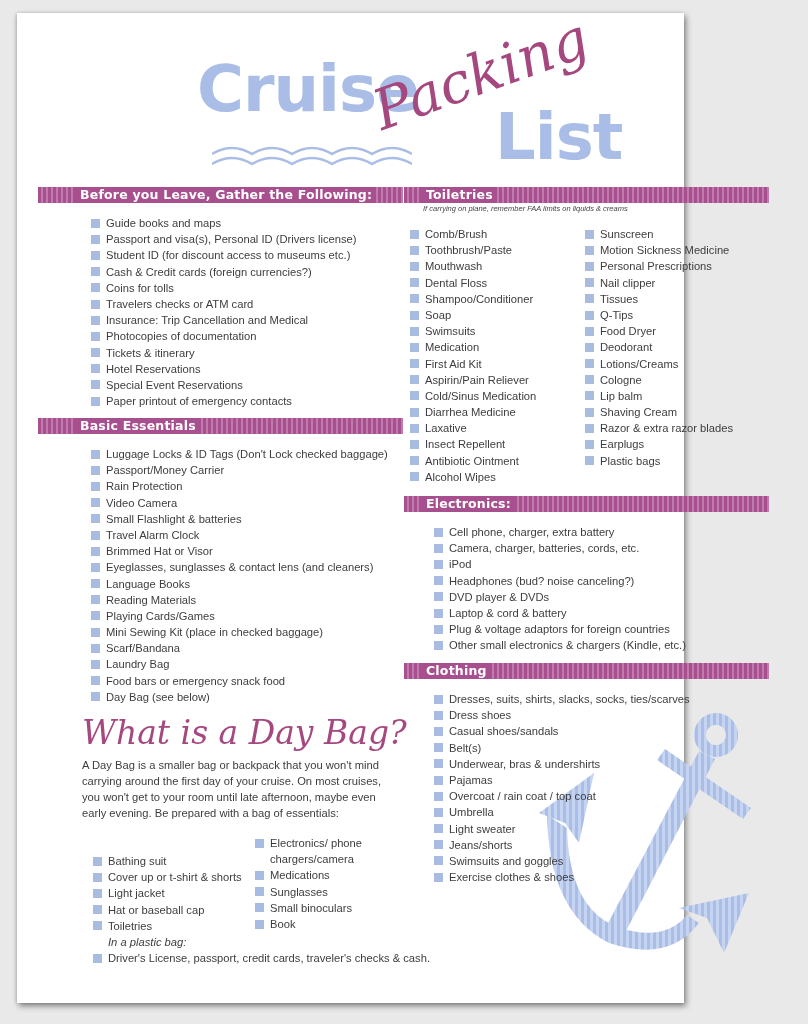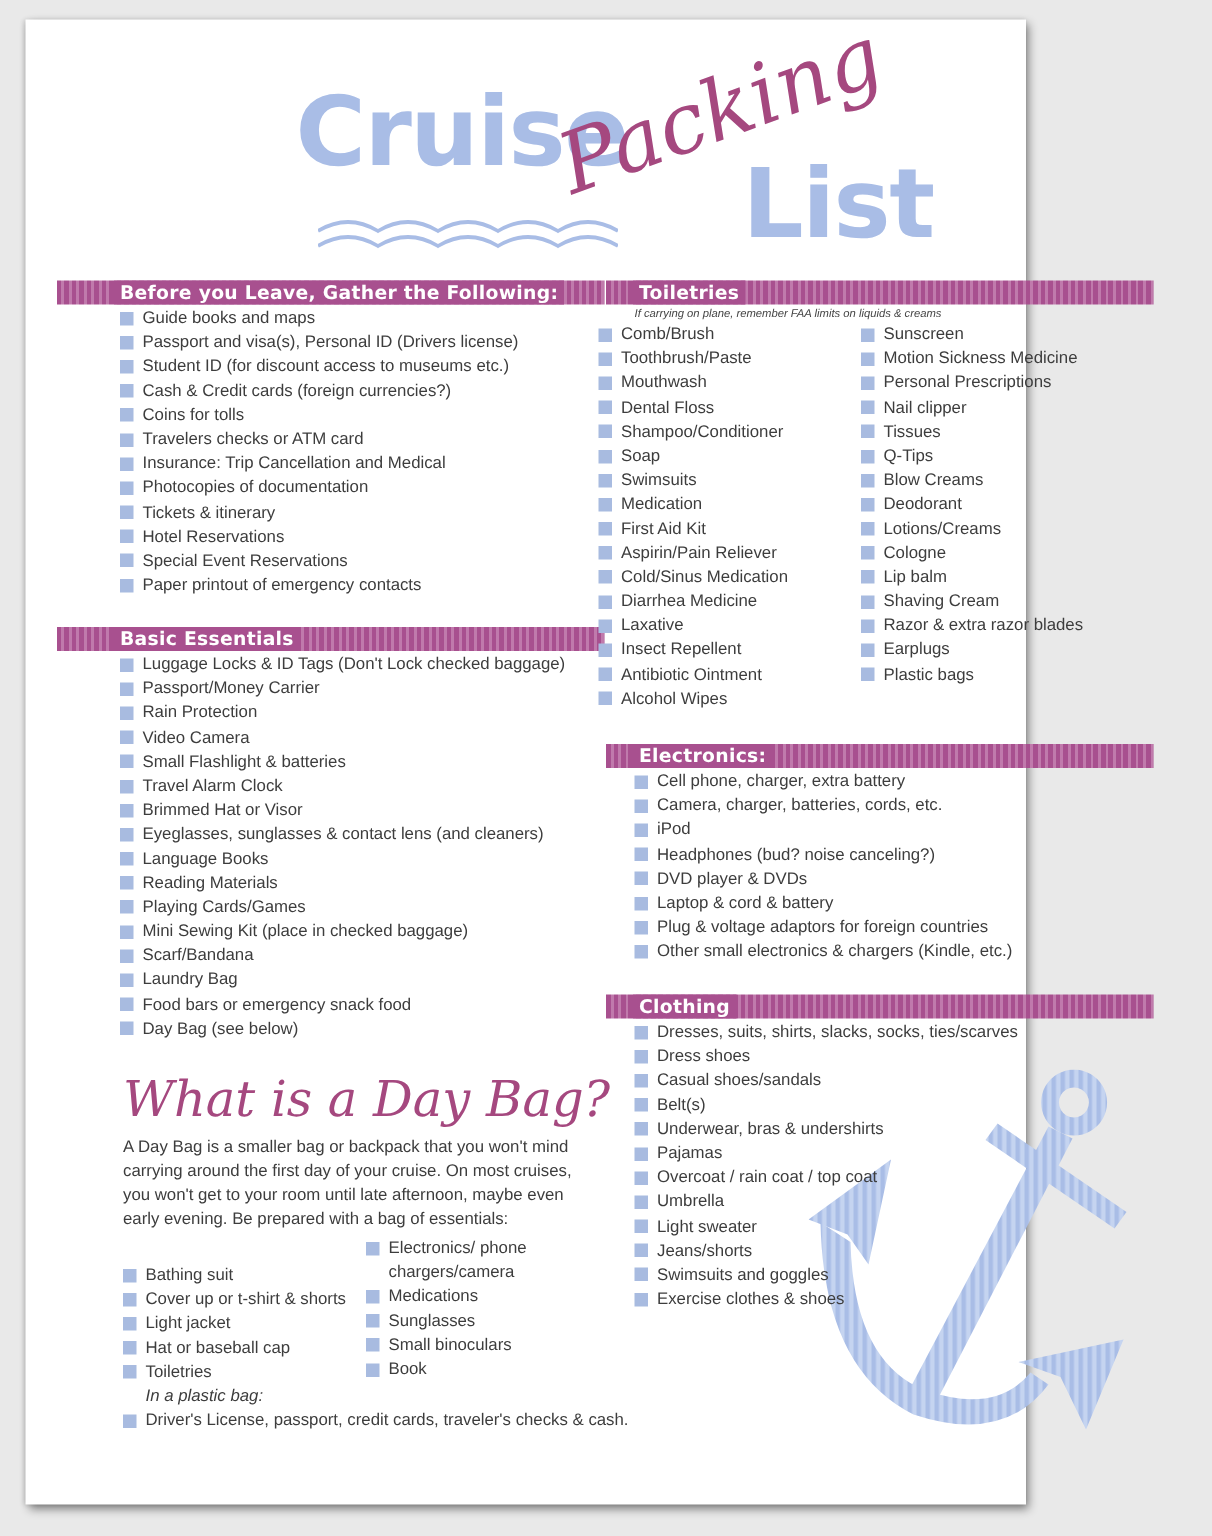--- a/index.html
+++ b/index.html
@@ -34,21 +34,21 @@
   .bar {
     position:absolute; height:16px;
     background: repeating-linear-gradient(90deg, #a8508f 0px, #a8508f 3px, #c07aac 3px, #c07aac 5px);
   }
   .bar-label {
     position:absolute; top:0; height:16px; line-height:16px;
     background:#a8508f; color:#fff; font-family:"DejaVu Sans", sans-serif;
     font-weight:bold; font-size:12.5px; padding:0 4px; white-space:nowrap;
     letter-spacing:0.2px;
   }
-  .list { position:absolute; margin:0; padding:0; list-style:none; }
+  .list { position:absolute; margin:11px; padding:0; list-style:none; }
   .list li {
     font-size:11.2px; line-height:16.2px; height:16.2px; white-space:nowrap;
     display:flex; align-items:center; color:#3d3d3d;
   }
   .sq { display:inline-block; width:9px; height:9px; background:#a8bbe0; margin-right:6px; flex:none; }
   .note {
     position:absolute; font-size:7.5px; font-style:italic; color:#444; white-space:nowrap;
   }
   .daybag-title {
     position:absolute; left:82px; top:712px;
@@ -294,21 +294,21 @@
     <li>
         <span class="sq"></span>
         <span>Tissues</span>
       </li>
     <li>
         <span class="sq"></span>
         <span>Q-Tips</span>
       </li>
     <li>
         <span class="sq"></span>
-        <span>Blow Creams</span>
+        <span>Food Dryer</span>
       </li>
     <li>
         <span class="sq"></span>
         <span>Deodorant</span>
       </li>
     <li>
         <span class="sq"></span>
         <span>Lotions/Creams</span>
       </li>
     <li>

